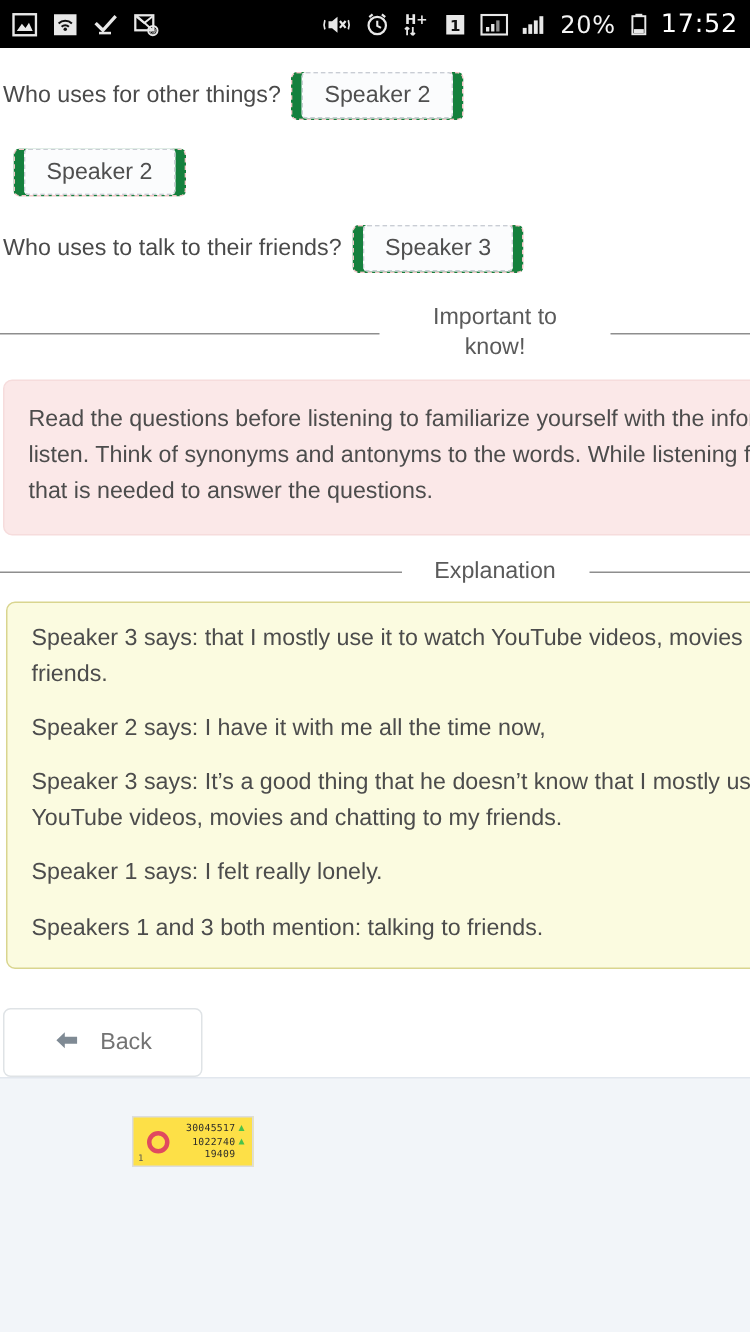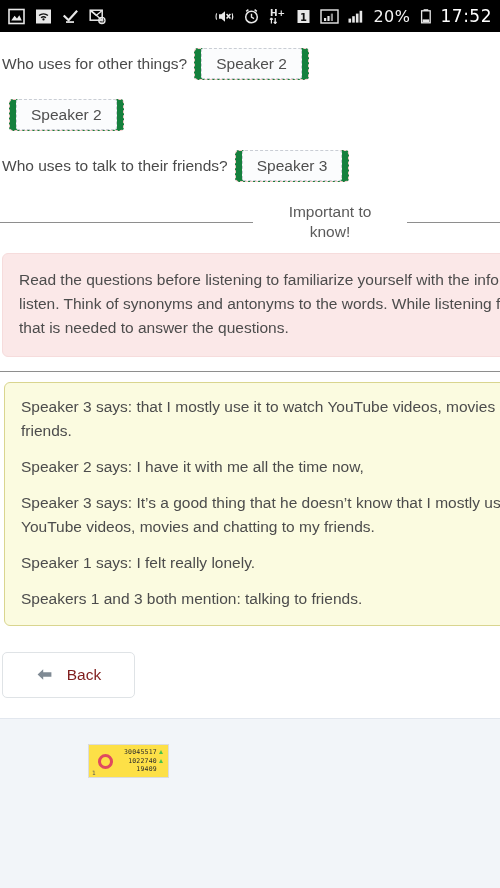--- a/index.html
+++ b/index.html
@@ -169,21 +169,21 @@
   .btn-back {
     display: inline-flex;
     align-items: center;
     justify-content: center;
     gap: 14px;
     width: 133px;
     height: 46px;
     background: #ffffff;
     border: 1px solid #dfe3e6;
     border-radius: 5px;
-    color: #7f1d1d;
+    color: #737373;
     font-size: 15.5px;
     box-sizing: border-box;
     cursor: pointer;
   }
   .btn-back .arrow {
     display: inline-block;
     font-size: 17px;
     color: #7f8a94;
     line-height: 1;
   }
@@ -385,20 +385,21 @@
       <span class="cap">Important to know!</span>
       <span class="line"></span>
     </div>
 
     <div class="box pink">
       <span>Read the questions before listening to familiarize yourself with the information you need to listen. Think of synonyms and antonyms to the words. While listening focus at the details that is needed to answer the questions.</span>
     </div>
 
     <div class="divider tight">
       <span class="line"></span>
+      <span class="cap">Explanation</span>
       <span class="line"></span>
     </div>
 
     <div class="box yellow">
       <p>Speaker 3 says: that I mostly use it to watch YouTube videos, movies and chatting to my friends.</p>
       <p>Speaker 2 says: I have it with me all the time now,</p>
       <p>Speaker 3 says: It’s a good thing that he doesn’t know that I mostly use it to watch YouTube videos, movies and chatting to my friends.</p>
       <p>Speaker 1 says: I felt really lonely.</p>
       <p>Speakers 1 and 3 both mention: talking to friends.</p>
     </div>

